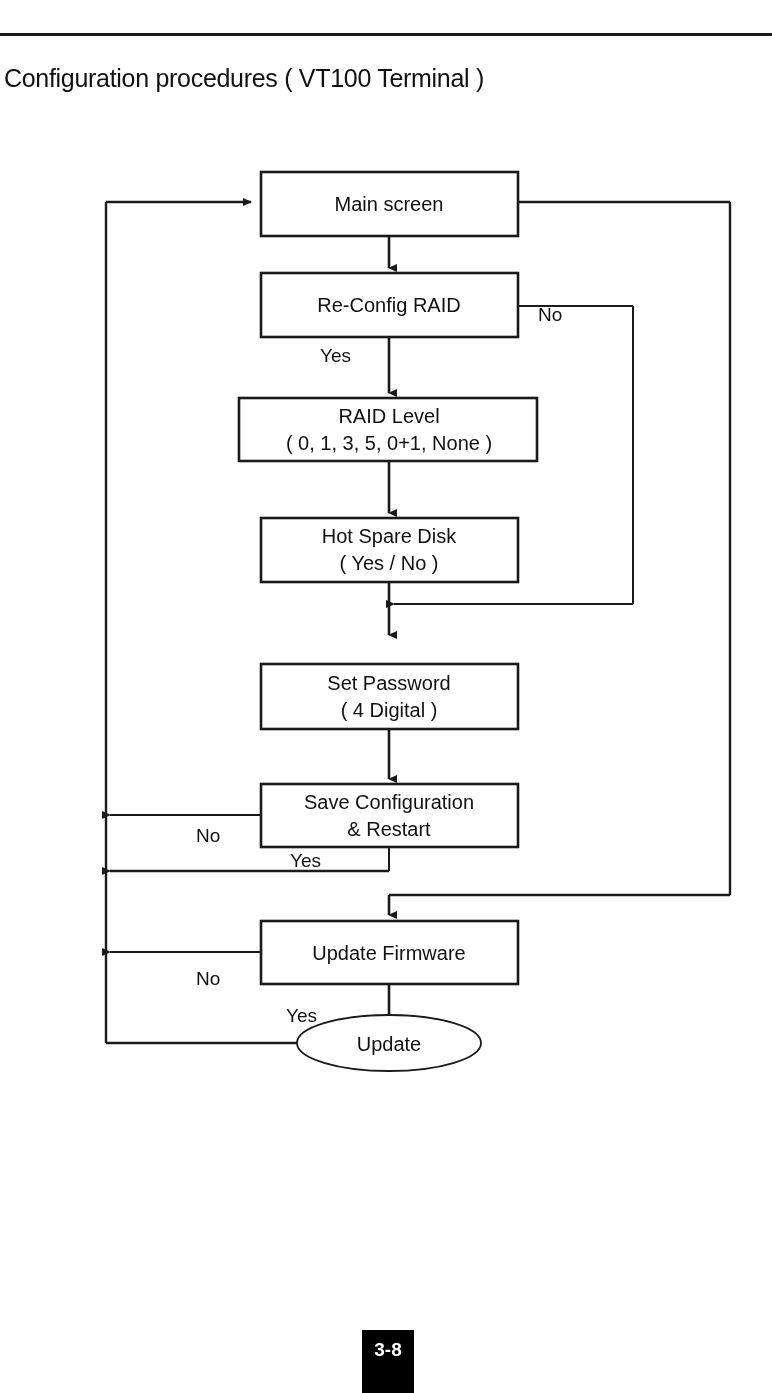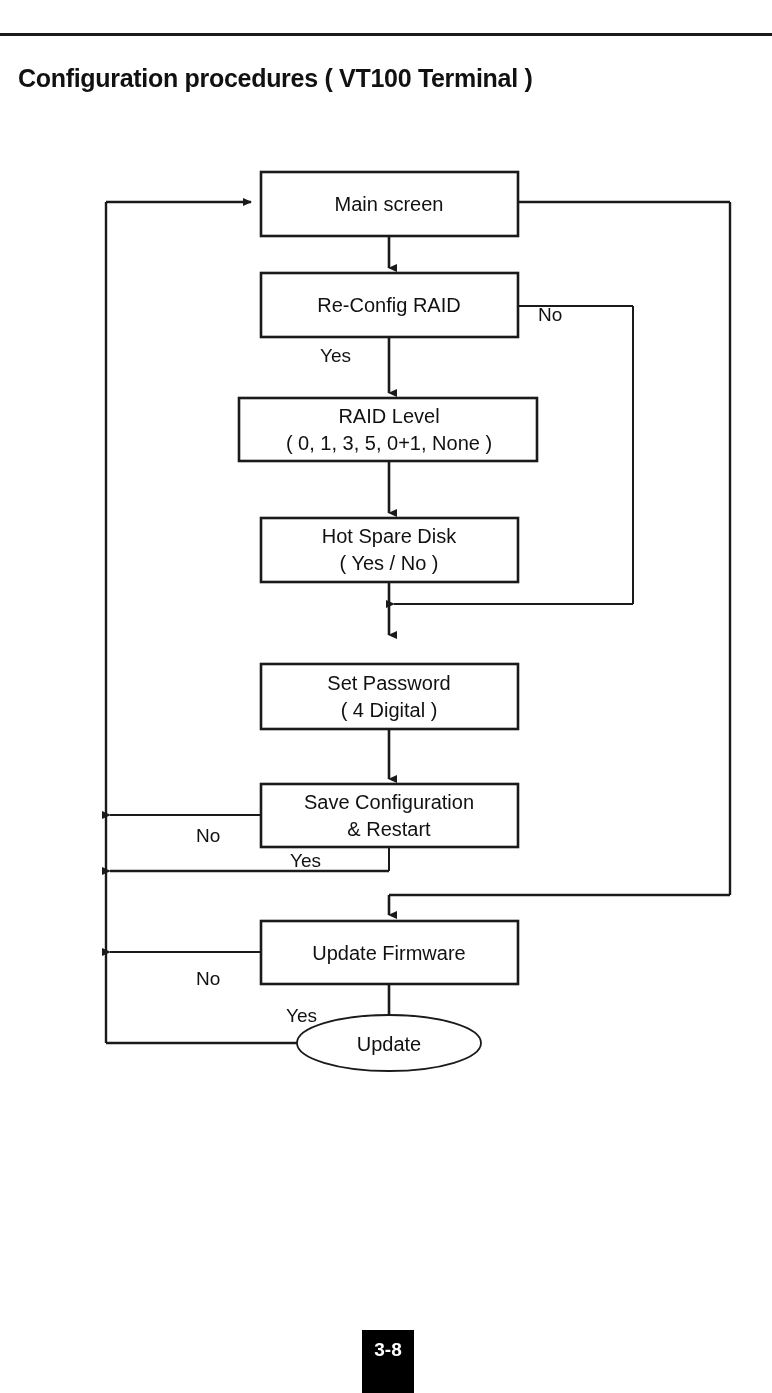--- a/index.html
+++ b/index.html
@@ -35,24 +35,24 @@
     position: absolute;
     left: 0px;
     right: 0px;
     top: 33px;
     height: 3px;
     background: #1a1a1a;
   }
   
   .section-title {
     position: absolute;
-    left: 18px;
+    left: 4px;
     top: 60px;
     font-size: 25px;
-    font-weight: bold;
+    font-weight: normal;
     letter-spacing: -0.3px;
     line-height: 36px;
     white-space: nowrap;
     color: #111111;
   }
   
   .diagram {
     position: absolute;
     left: 0px;
     top: 150px;

